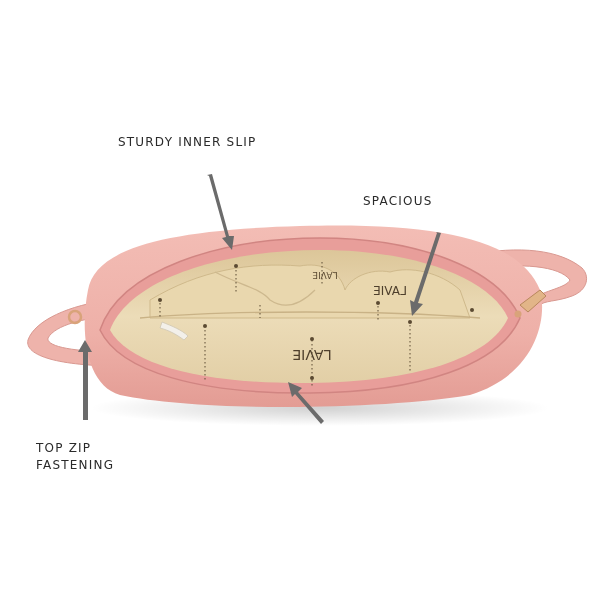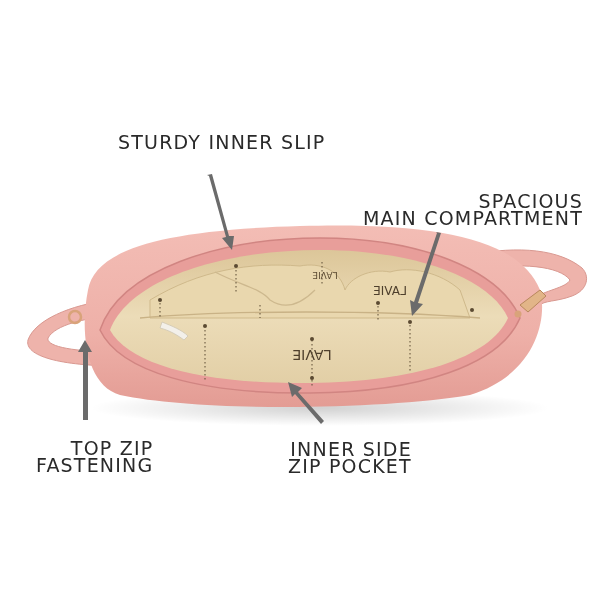--- a/index.html
+++ b/index.html
@@ -1,20 +1,20 @@
 <!DOCTYPE html>
 <html><head>
 <meta charset="utf-8">
 <style>
   html, body { margin: 0; padding: 0; background: #ffffff; }
   body { width: 600px; height: 600px; position: relative; overflow: hidden;
          font-family: "DejaVu Sans", sans-serif; }
   .canvas { position: absolute; left: 0; top: 0; width: 600px; height: 600px; }
-  .label { position: absolute; font-family: "DejaVu Sans", sans-serif; font-size: 19px;
-           letter-spacing: 1.2px; color: #2a2a2a; text-align: right; line-height: 17px;
+  .label { position: absolute; font-family: "DejaVu Sans", sans-serif; font-size: 12px;
+           letter-spacing: 1.2px; color: #2a2a2a; text-align: left; line-height: 17px;
            text-transform: uppercase; font-weight: normal; }
   .label span { display: block; white-space: nowrap; }
   svg { position: absolute; left: 0; top: 0; }
 </style>
 </head>
 <body>
 
 <div class="canvas">
 
   <svg width="600" height="600" viewBox="0 0 600 600">
@@ -95,26 +95,21 @@
       <polygon points="320,425 324,421 298,392 302,388 288,382 292,397 295,394 321,424"></polygon>
     </g>
   </svg>
 
   <div class="label" style="left:118px; top:134px;">
     <span>STURDY INNER SLIP</span>
   </div>
 
   <div class="label" style="left:363px; top:193px;">
     <span>SPACIOUS</span>
-    <span>MAIN COMPARTMENT</span>
   </div>
 
   <div class="label" style="left:36px; top:431px;margin-top:9px;">
     <span>TOP ZIP</span>
     <span>FASTENING</span>
   </div>
 
-  <div class="label" style="left:288px; top:441px;">
-    <span>INNER SIDE</span>
-    <span>ZIP POCKET</span>
-  </div>
 
 </div>
 
 </body></html>

